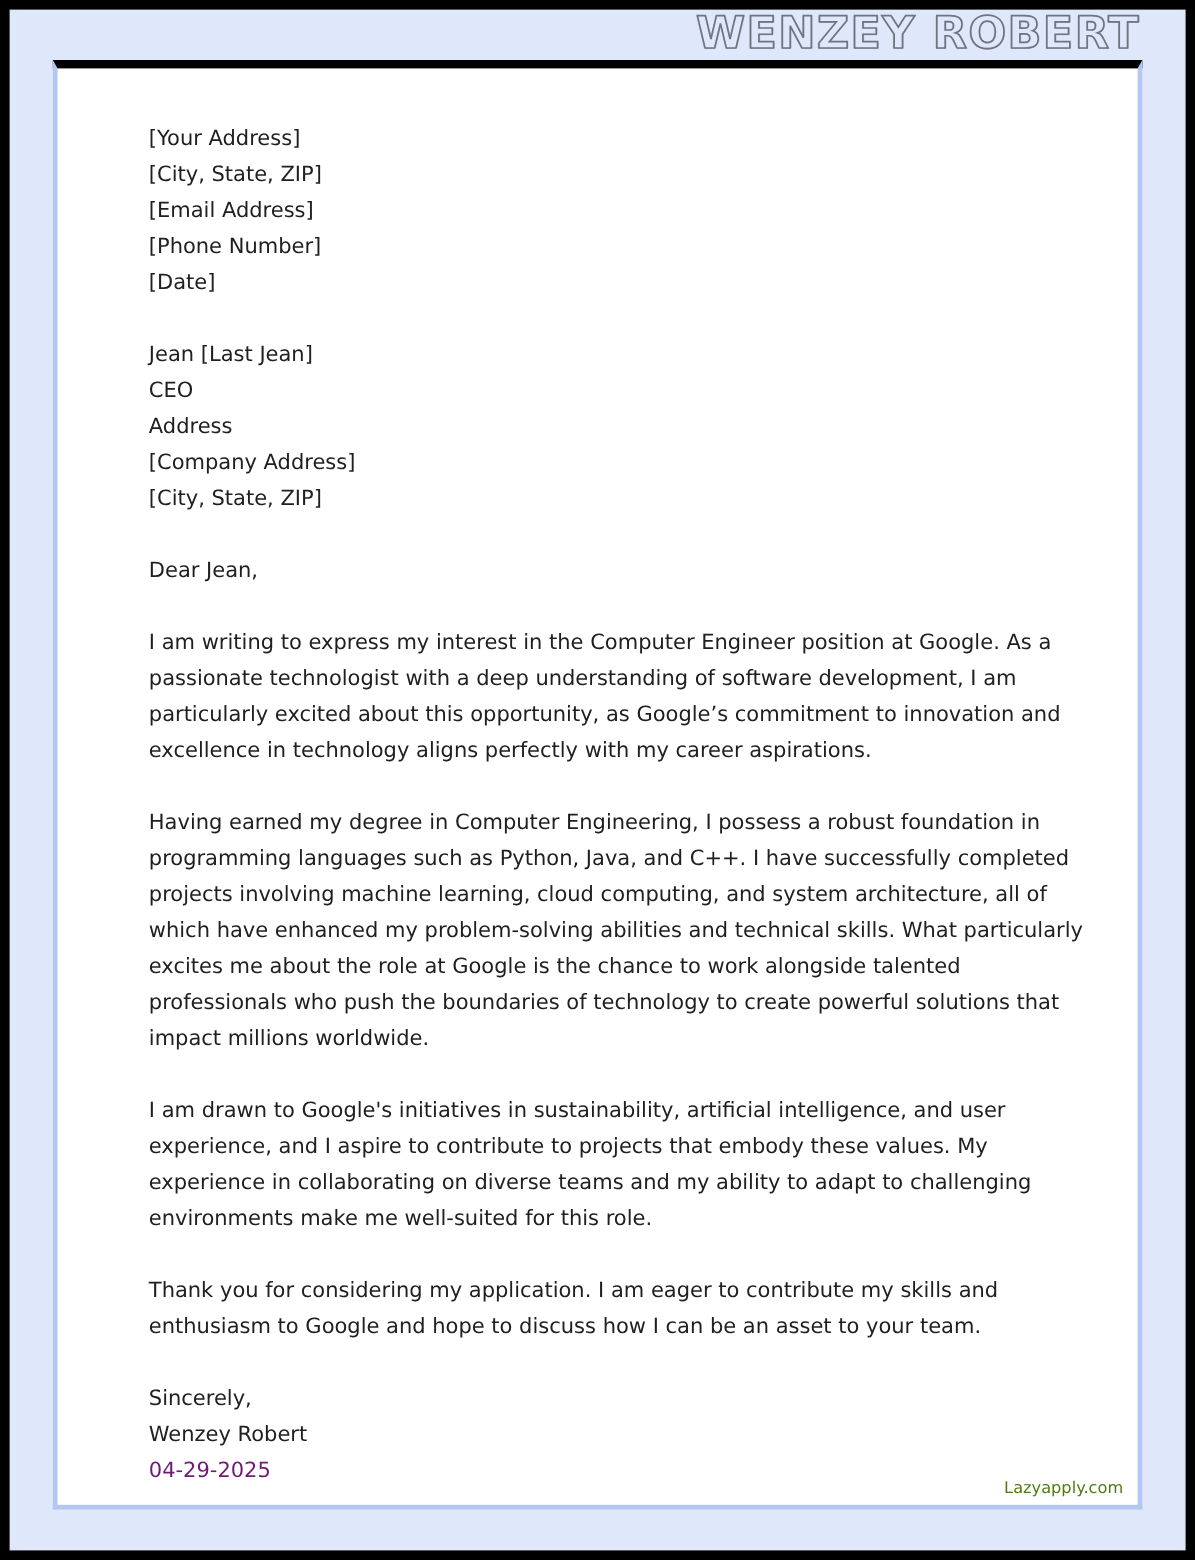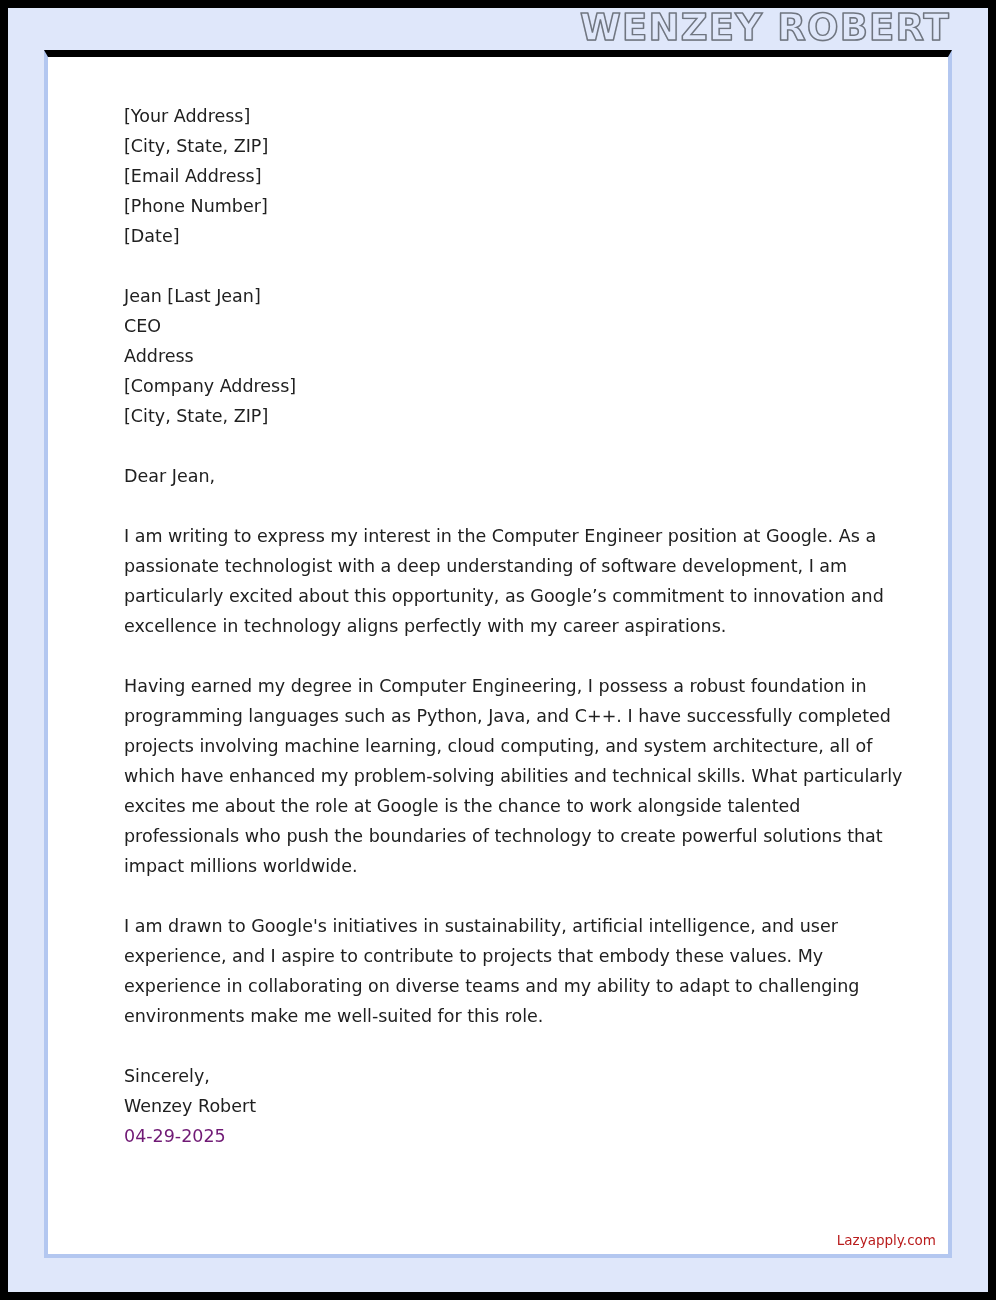--- a/index.html
+++ b/index.html
@@ -104,21 +104,21 @@
     color: #701a75;
     display: block;
   }
 
   .footer-mark {
     position: absolute;
     right: 12px;
     bottom: 6px;
     font-family: "DejaVu Sans", sans-serif;
     font-size: 13.5px;
-    color: #b91c1c;
+    color: #4d7c0f;
     white-space: nowrap;
   }
 </style>
 </head>
 <body>
 
 <div class="canvas">
 
   <div class="letter-header">
     <div class="letterhead-name">WENZEY ROBERT</div>
@@ -143,20 +143,21 @@
           <span class="line">Address</span>
           <span class="line">[Company Address]</span>
           <span class="line">[City, State, ZIP]</span>
         </div>
 
         <p class="para">Dear Jean,</p>
 
         <p class="para">I am writing to express my interest in the Computer Engineer position at Google. As a passionate technologist with a deep understanding of software development, I am particularly excited about this opportunity, as Google’s commitment to innovation and excellence in technology aligns perfectly with my career aspirations.</p>
         <p class="para">Having earned my degree in Computer Engineering, I possess a robust foundation in programming languages such as Python, Java, and C++. I have successfully completed projects involving machine learning, cloud computing, and system architecture, all of which have enhanced my problem-solving abilities and technical skills. What particularly excites me about the role at Google is the chance to work alongside talented professionals who push the boundaries of technology to create powerful solutions that impact millions worldwide.</p>
         <p class="para">I am drawn to Google's initiatives in sustainability, artificial intelligence, and user experience, and I aspire to contribute to projects that embody these values. My experience in collaborating on diverse teams and my ability to adapt to challenging environments make me well-suited for this role.</p>
+        <p class="para">Thank you for considering my application. I am eager to contribute my skills and enthusiasm to Google and hope to discuss how I can be an asset to your team.</p>
 
         <div class="block">
           <span class="line">Sincerely,</span>
           <span class="line">Wenzey Robert</span>
           <span class="line date-stamp">04-29-2025</span>
         </div>
 
       </div>
 
       <div class="footer-mark">Lazyapply.com</div>

